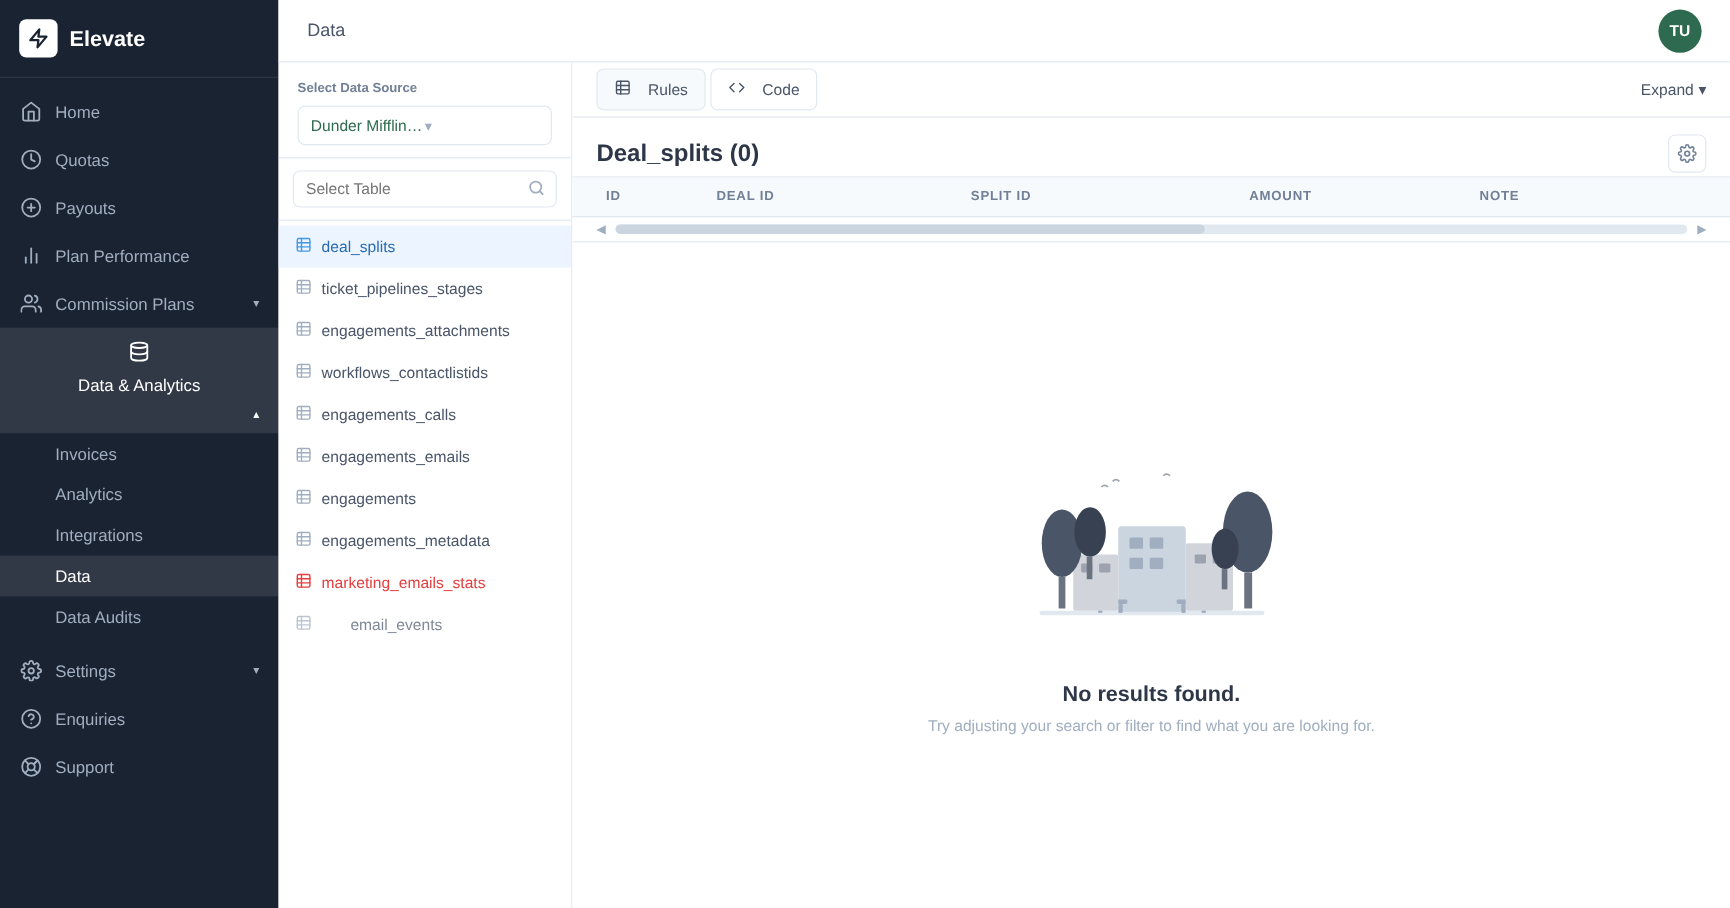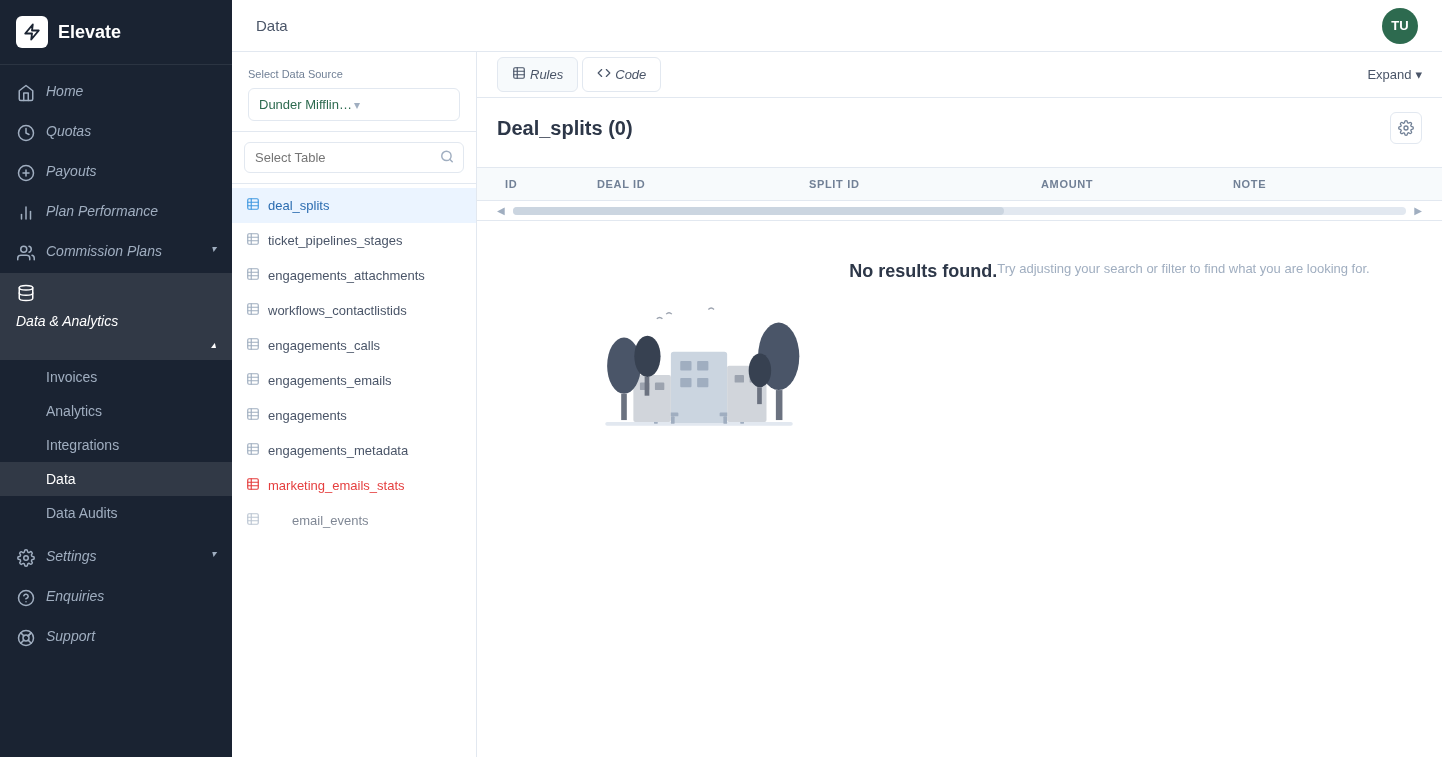--- a/index.html
+++ b/index.html
@@ -34,29 +34,28 @@
       font-weight: 600;
       color: #fff;
     }
     .sidebar-nav {
       flex: 1;
       padding: 8px 0;
       overflow-y: auto;
     }
     .nav-item {
       display: flex;
-      align-items: flex-start;
+      align-items: center;
       gap: 10px;
       padding: 10px 16px;
       color: #a0aec0;
       font-size: 14px;
       cursor: pointer;
       border-radius: 0;
       position: relative;
-      font-style: italic;
     }
     .nav-item.active { background: rgba(255,255,255,0.1); color: #fff; flex-direction: column; }
     .nav-item .nav-icon { width: 20px; height: 20px; display: flex; align-items: center; justify-content: center; flex-shrink: 0; }
     .nav-item .chevron { margin-left: auto; font-size: 10px; }
     .nav-sub-item {
       display: flex;
       align-items: center;
       padding: 9px 16px 9px 46px;
       color: #a0aec0;
       font-size: 14px;
@@ -115,21 +114,21 @@
       flex-shrink: 0;
     }
     .left-panel-header {
       padding: 16px 16px 10px;
       border-bottom: 1px solid #e2e8f0;
     }
     .left-panel-label {
       font-size: 11px;
       color: #718096;
       margin-bottom: 8px;
-      font-weight: 400;
+      font-weight: 700;
     }
     .datasource-select {
       width: 100%;
       border: 1px solid #e2e8f0;
       border-radius: 6px;
       padding: 8px 10px;
       font-size: 13px;
       color: #2d6a4f;
       display: flex;
       align-items: center;
@@ -192,44 +191,43 @@
       display: flex;
       align-items: center;
       padding: 0 20px;
       border-bottom: 1px solid #e2e8f0;
       height: 46px;
       gap: 4px;
     }
     .tab-btn {
       display: flex;
       align-items: center;
-      gap: 4px;
+      gap: 14px;
       padding: 8px 14px;
       font-size: 13px;
       color: #4a5568;
       cursor: pointer;
       border-radius: 6px;
       border: 1px solid #e2e8f0;
       background: #fff;
-      font-style: italic;
     }
     .tab-btn.active { background: #f7fafc; }
     .expand-btn {
       margin-left: auto;
       display: flex;
       align-items: center;
       gap: 4px;
       font-size: 13px;
       color: #4a5568;
       cursor: pointer;
     }
     .table-header-row {
       display: flex;
       align-items: center;
-      padding: 14px 20px 23px;
+      padding: 14px 20px 3px;
       border-bottom: 1px solid #e2e8f0;
     }
     .table-title {
       font-size: 20px;
       font-weight: 600;
       color: #2d3748;
     }
     .settings-btn {
       margin-left: auto;
       width: 32px; height: 32px;
@@ -252,21 +250,22 @@
       font-size: 11px;
       font-weight: 600;
       color: #718096;
       letter-spacing: 0.06em;
       text-transform: uppercase;
     }
     
     .empty-state {
       flex: 1;
       display: flex;
-      flex-direction: row;
+      flex-direction: column;
+      align-items: center;
       justify-content: center;
       padding: 40px;
     }
     .empty-illustration {
       width: 300px;
       height: 200px;
       margin-bottom: 20px;
     }
     .empty-title {
       font-size: 18px;

